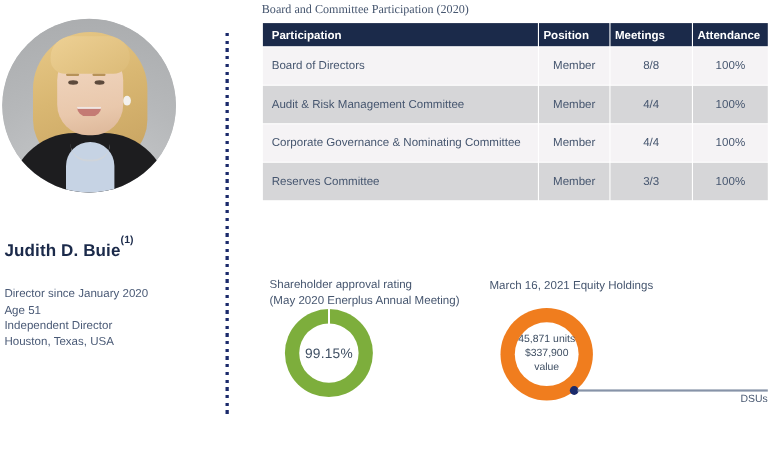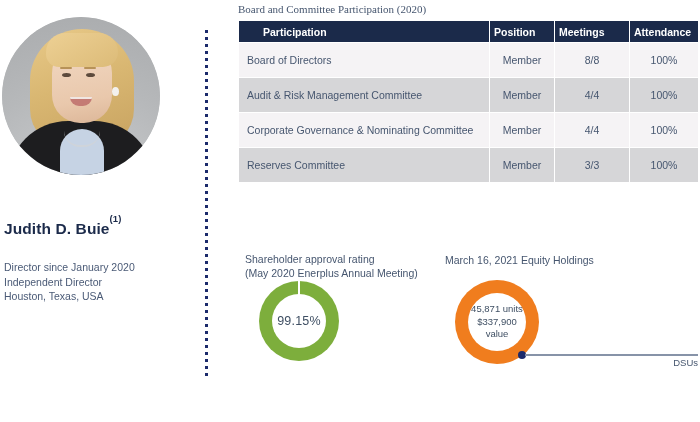--- a/index.html
+++ b/index.html
@@ -171,21 +171,21 @@
     border-spacing: 1px 1px;
     table-layout: fixed;
     font-size: 10.5px;
   }
   #participation-table th {
     background: #1b2a4a;
     color: #ffffff;
     font-weight: bold;
     font-size: 10.5px;
     height: 21px;
-    padding: 0 24px;
+    padding: 0 8px;
     text-align: left;
     vertical-align: middle;
   }
   #participation-table th.c-num { text-align: left; padding: 0 4px; }
   #participation-table td {
     height: 34px;
     padding: 0 8px;
     vertical-align: middle;
     color: #46566f;
     font-size: 10.5px;
@@ -302,20 +302,21 @@
       <div id="ph-earring"></div>
     </div>
   </div>
 
   <div id="person-name">
     <span>Judith D. Buie</span><sup>(1)</sup>
   </div>
 
   <div id="bio-list">
     <div class="bio-line">Director since January 2020</div>
+    <div class="bio-line">Age 51</div>
     <div class="bio-line">Independent Director</div>
     <div class="bio-line">Houston, Texas, USA</div>
   </div>
 </div>
 
 <div id="vertical-divider"></div>
 
 <div id="table-title">Board and Committee Participation (2020)</div>
 
 <table id="participation-table">

